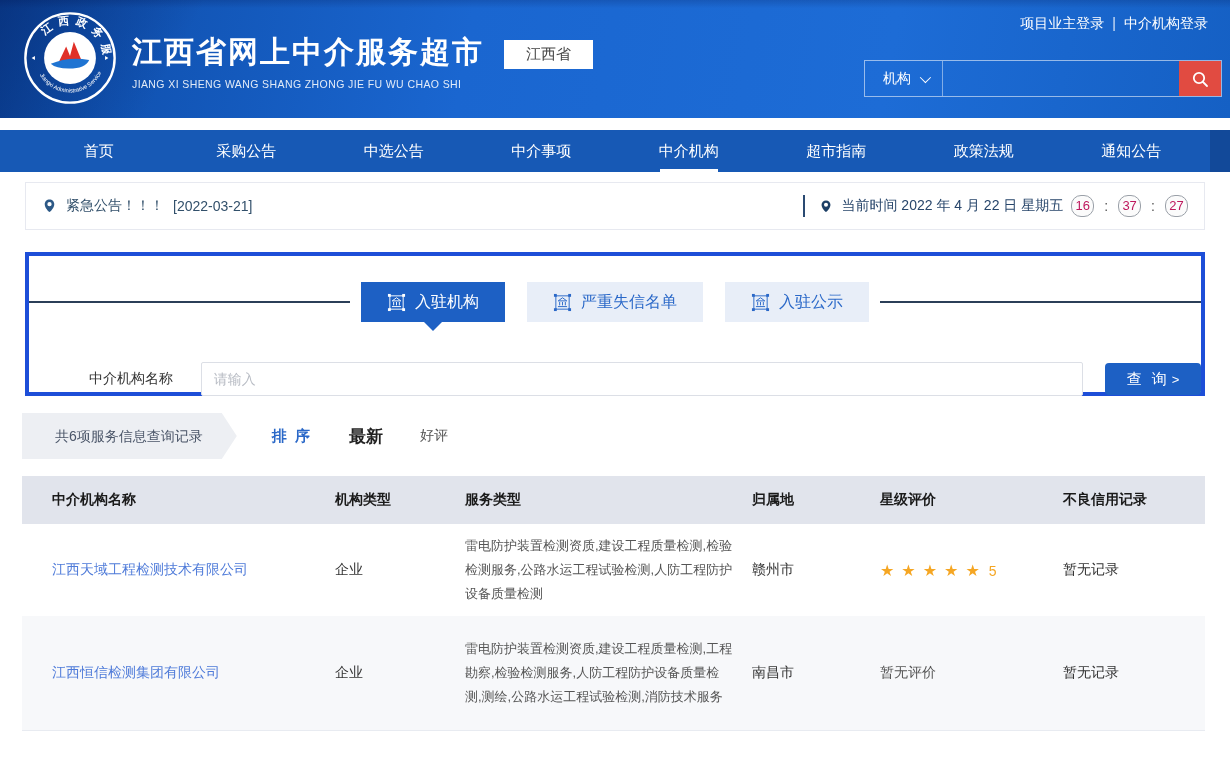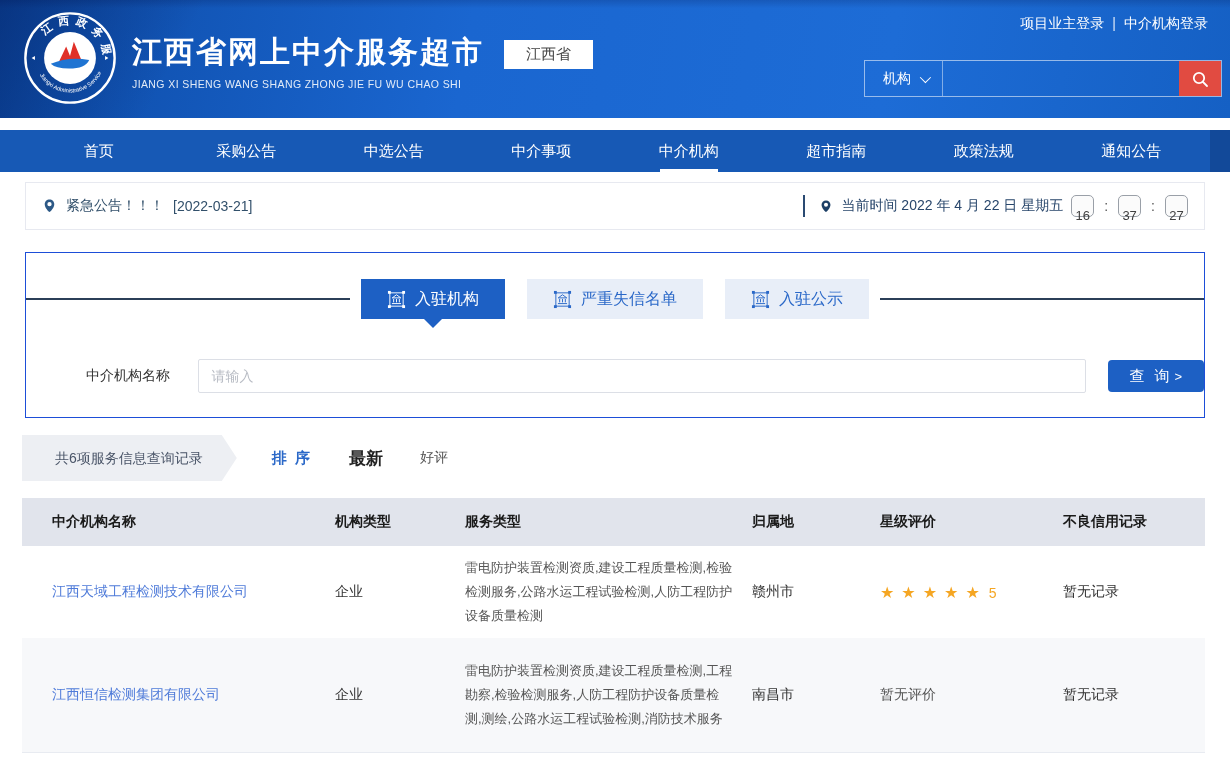--- a/index.html
+++ b/index.html
@@ -43,26 +43,26 @@
   .nav-item.active::after { content:""; position:absolute; bottom:0; left:50%;
     transform:translateX(-50%); width:58px; height:3px; background:#fff; }
 
   
   .notice { margin:10px 25px 0; height:48px; border:1px solid #e7e9f0; display:flex;
     align-items:center; justify-content:space-between; padding:0 16px; background:#fff; }
   .notice-left { display:flex; align-items:center; gap:9px; color:#32506b; font-size:14px; }
   .notice-right { display:flex; align-items:center; gap:8px; color:#28466b; font-size:14px; }
   .vbar { width:2px; height:22px; background:#2a4a72; margin-right:6px; }
   .tbox { display:inline-block; min-width:23px; height:22px; line-height:20px; text-align:center;
-    border:1px solid #9aa0a8; border-radius:5px; background:#fbfbfb; color:#404040; font-size:13px;
-    padding:10px 2px; }
+    border:1px solid #9aa0a8; border-radius:10px; background:#fbfbfb; color:#be185d; font-size:13px;
+    padding:0 2px; }
   .tcolon { color:#555; margin:0 2px; }
 
   
-  .panel { position:relative; margin:22px 25px 0; height:166px; border:1px solid #1d4ed8;
+  .panel { position:relative; margin:22px 25px 0; height:144px; border:4px solid #1d4ed8;
     background:#fff; }
   .tabs-row { display:flex; align-items:center; margin-top:26px; }
   .tabs-row::before,.tabs-row::after { content:""; flex:1; height:2px; background:#2b3f58; }
   .tab { position:relative; height:40px; display:flex; align-items:center; justify-content:center;
     gap:9px; padding:0 26px; margin:0 11px; font-size:16px; cursor:pointer; white-space:nowrap; }
   .tab.inactive { background:#e8eef8; color:#2a68c8; }
   .tab.active { background:#1d60c4; color:#fff; }
   .tab.active::after { content:""; position:absolute; bottom:-9px; left:50%;
     transform:translateX(-50%); border-left:9px solid transparent; border-right:9px solid transparent;
     border-top:9px solid #1d60c4; }

